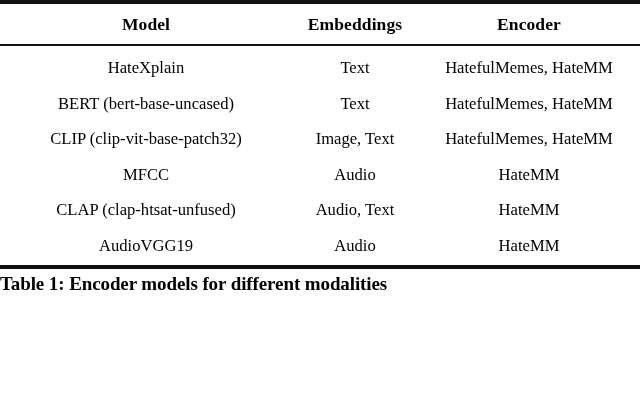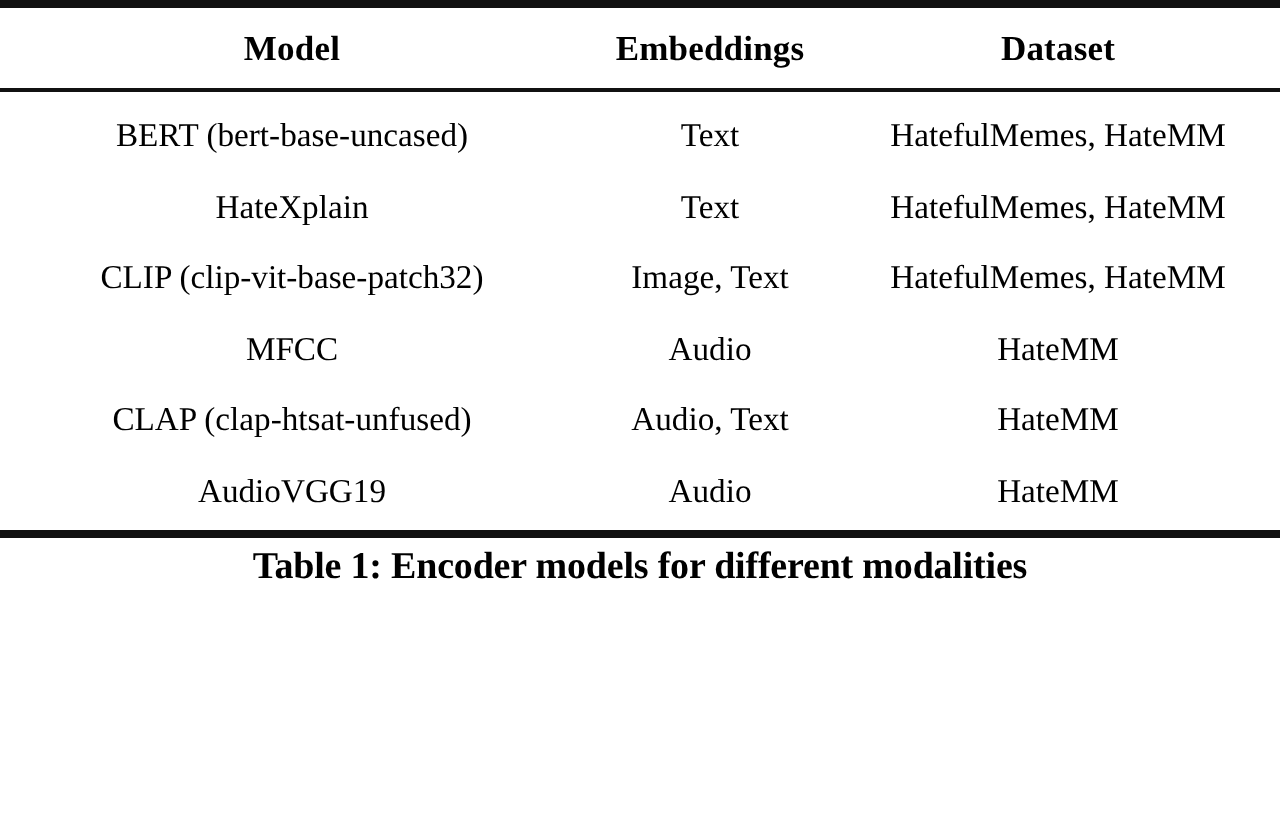--- a/index.html
+++ b/index.html
@@ -75,21 +75,20 @@
     height: 35.5px;
     line-height: 35.5px;
   }
 
   tbody tr:first-child td { padding-top: 4px; height: 35px; }
   tbody tr:last-child  td { padding-bottom: 2px; }
 
   
   .caption {
     width: 100%;
-    text-align: center;
     font-weight: bold;
     font-size: 19px;
     line-height: 24px;
     padding-top: 3px;
     letter-spacing: -0.1px;
   }
 </style>
 </head>
 <body>
 
@@ -100,41 +99,41 @@
   <table class="encoder-table">
     <colgroup>
       <col class="c-model">
       <col class="c-embed">
       <col class="c-dataset">
     </colgroup>
     <thead>
       <tr>
         <th>Model</th>
         <th>Embeddings</th>
-        <th>Dataset</th>
+        <th>Encoder</th>
       </tr>
     </thead>
   </table>
 
   <div class="rule rule-mid"></div>
 
   <table class="encoder-table">
     <colgroup>
       <col class="c-model">
       <col class="c-embed">
       <col class="c-dataset">
     </colgroup>
     <tbody>
       <tr>
-        <td>BERT (bert-base-uncased)</td>
+        <td>HateXplain</td>
         <td>Text</td>
         <td>HatefulMemes, HateMM</td>
       </tr>
       <tr>
-        <td>HateXplain</td>
+        <td>BERT (bert-base-uncased)</td>
         <td>Text</td>
         <td>HatefulMemes, HateMM</td>
       </tr>
       <tr>
         <td>CLIP (clip-vit-base-patch32)</td>
         <td>Image, Text</td>
         <td>HatefulMemes, HateMM</td>
       </tr>
       <tr>
         <td>MFCC</td>

